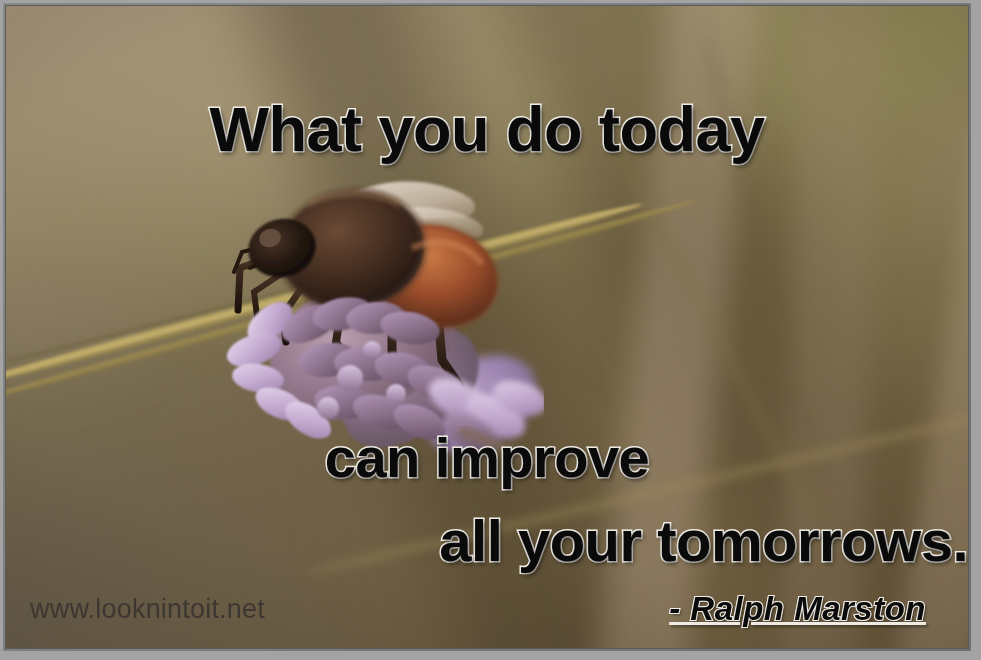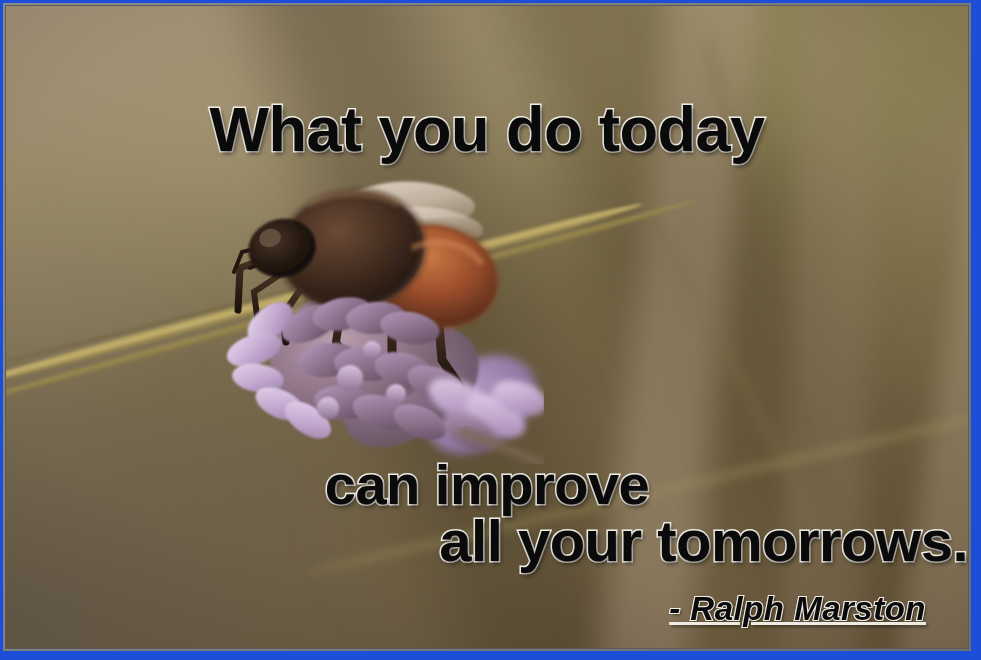--- a/index.html
+++ b/index.html
@@ -12,21 +12,21 @@
     height: 660px;
     overflow: hidden;
     font-family: "Liberation Sans", sans-serif;
   }
 
   
   #poster-frame {
     position: relative;
     width: 981px;
     height: 660px;
-    background: #1d4ed8;
+    background: #a3a3a3;
     box-sizing: border-box;
   }
   #poster-frame::before {
     content: "";
     position: absolute;
     left: 3px; top: 3px; right: 10px; bottom: 9px;
     background: linear-gradient(135deg, #8a8a8a, #6f6f6f);
     pointer-events: none;
   }
 
@@ -188,21 +188,21 @@
   }
   #quote-line-1 {
     left: 0; right: 0;
     top: 88px;
     text-align: center;
     font-size: 63px;
     line-height: 70px;
   }
   #quote-line-2 {
     left: 0; right: 0;
-    top: 448px;
+    top: 421px;
     text-align: center;
     font-size: 56px;
     line-height: 62px;
   }
   #quote-line-3 {
     left: 0; right: 0;
     top: 503px;
     text-align: right;
     font-size: 58px;
     line-height: 64px;
@@ -403,15 +403,16 @@
     <div id="bg-vignette"></div>
 
     <div class="quote-line" id="quote-line-1">What you do today</div>
 
     <div class="quote-line" id="quote-line-2">can improve</div>
 
     <div class="quote-line" id="quote-line-3">all your tomorrows.</div>
 
     <div id="attribution">-  Ralph Marston</div>
 
+    <div id="site-url">www.looknintoit.net</div>
 
   </div>
 </div>
 
 </body></html>

